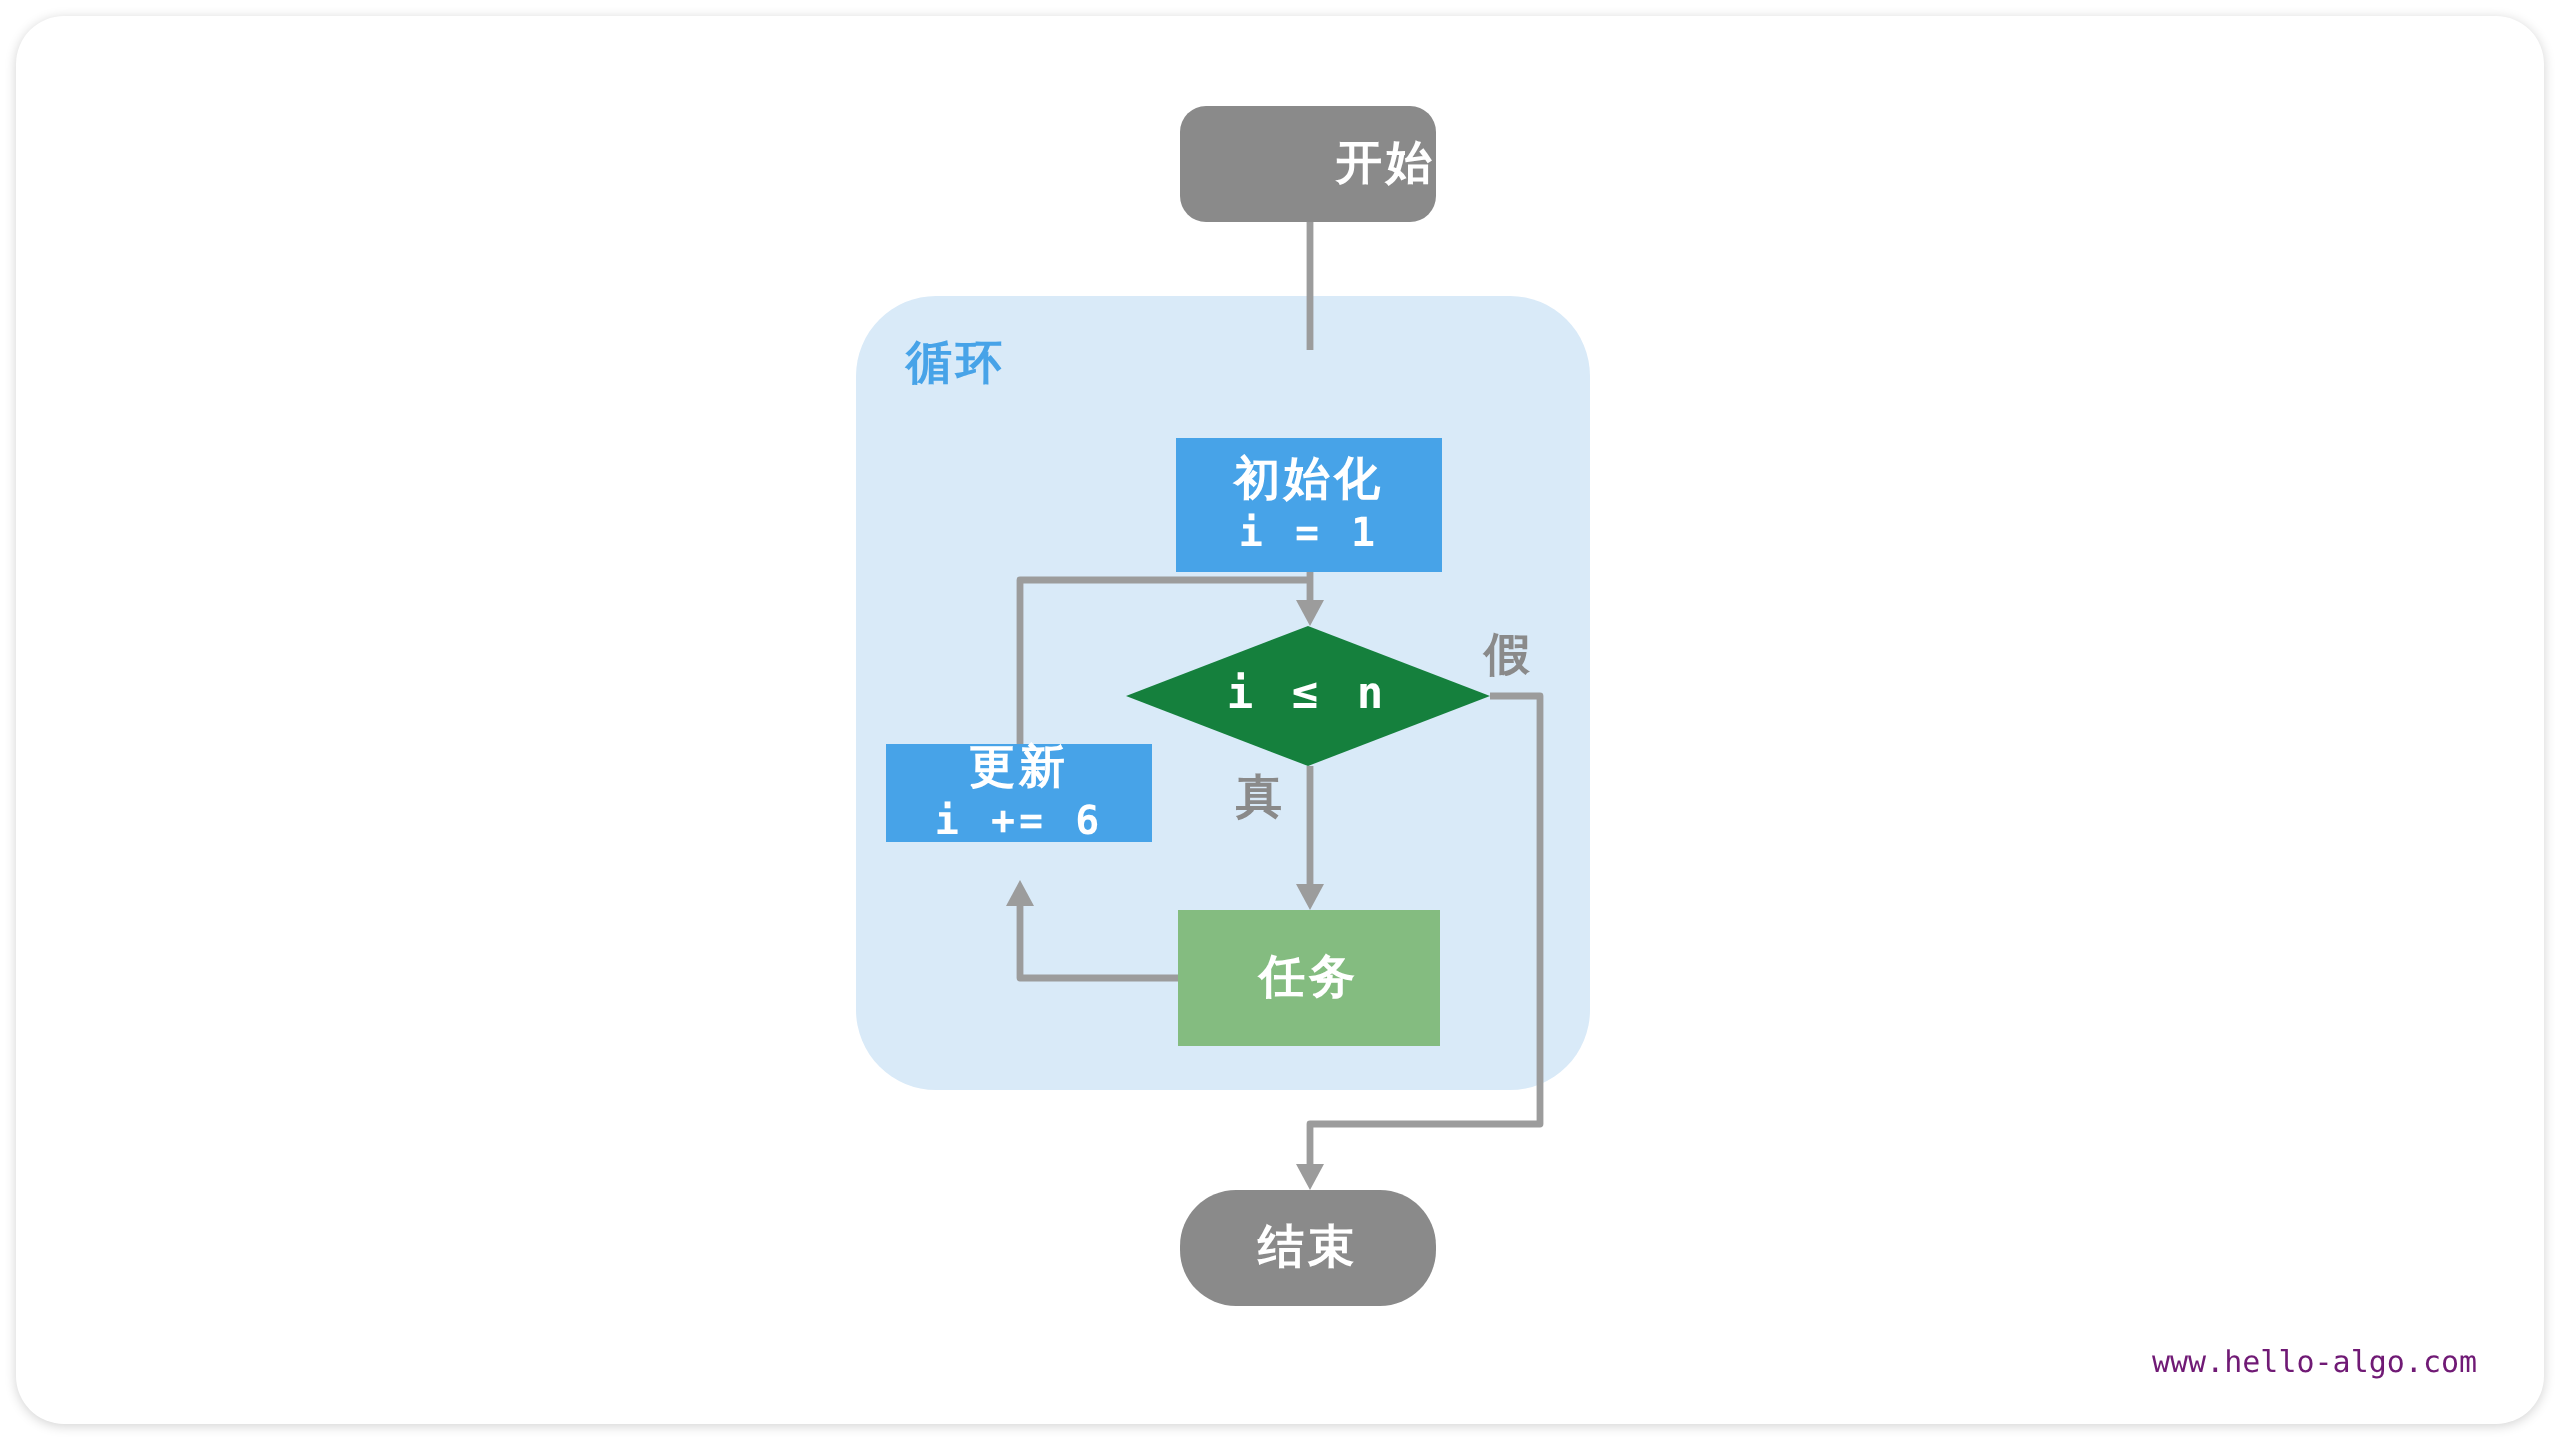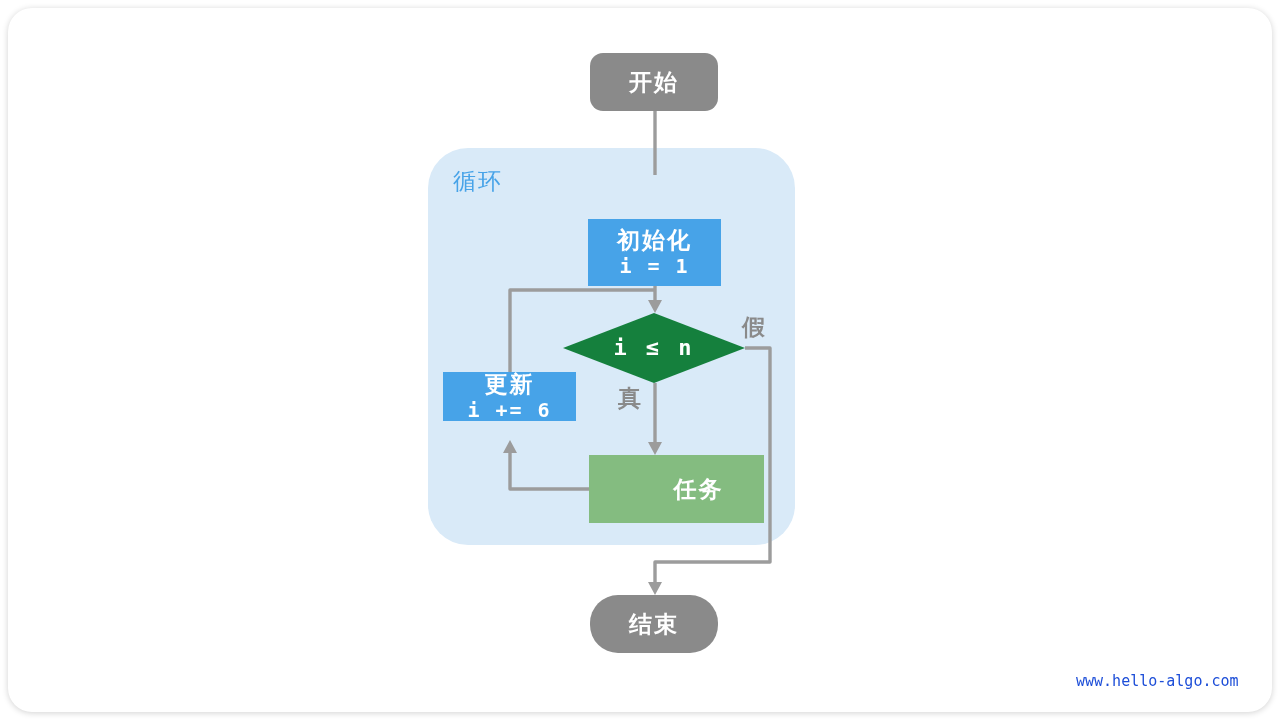--- a/index.html
+++ b/index.html
@@ -12,54 +12,54 @@
     background:#ffffff;border-radius:24px;
     box-shadow:0 1px 6px rgba(0,0,0,.18);
     z-index:0;
   }
   .loop-region{
     position:absolute;left:428px;top:148px;width:367px;height:397px;
     background:#d9eaf8;border-radius:40px;z-index:1;
   }
   .loop-label{
     position:absolute;left:453px;top:166px;z-index:4;
-    color:#47a3e8;font-weight:normal;font-size:23px;letter-spacing:2px;text-align:center;
+    color:#47a3e8;font-weight:bold;font-size:23px;letter-spacing:2px;text-align:center;
   }
   .connectors{position:absolute;left:0;top:0;z-index:2;pointer-events:none;}
   .node{
     position:absolute;z-index:3;display:flex;flex-direction:column;
     align-items:center;justify-content:center;color:#ffffff;
     font-weight:bold;text-align:center;line-height:1.25;
   }
   .node .zh{font-size:23px;letter-spacing:2px;}
   .node .code{
     font-family:"DejaVu Sans Mono","Liberation Mono",monospace;
     font-size:20px;font-weight:bold;letter-spacing:2px;
   }
   .terminal{background:#8a8a8a;border-radius:13px;}
-  .start{left:590px;top:53px;width:128px;height:58px;}
+  .start{left:590px;top:53px;width:128px;height:58px;align-items:flex-end;}
   .end{left:590px;top:595px;width:128px;height:58px;border-radius:28px;}
   .blue-box{background:#47a3e8;}
   .init{left:588px;top:175px;width:133px;height:67px;margin-top:44px;}
   .update{left:443px;top:372px;width:133px;height:49px;}
-  .task{left:589px;top:455px;width:131px;height:68px;background:#84bc80;padding-left:44px;}
+  .task{left:589px;top:455px;width:131px;height:68px;background:#84bc80;}
   .diamond{
     left:563px;top:313px;width:182px;height:70px;background:#15803d;
     clip-path:polygon(50% 0,100% 50%,50% 100%,0 50%);
   }
   .diamond .code{font-size:22px;letter-spacing:3px;}
   .edge-label{
     position:absolute;z-index:4;color:#8a8a8a;font-weight:bold;
     font-size:23px;
   }
   .label-false{left:742px;top:312px;}
   .label-true{left:618px;top:383px;}
   .watermark{
     position:absolute;left:1076px;top:672px;z-index:4;
-    color:#1d4ed8;font-size:15px;
+    color:#701a75;font-size:15px;
     font-family:"DejaVu Sans Mono","Liberation Mono",monospace;
   }
 </style>
 </head>
 <body>
 
 <div class="stage">
   <div class="card"></div>
 
   <div class="loop-region"></div>

